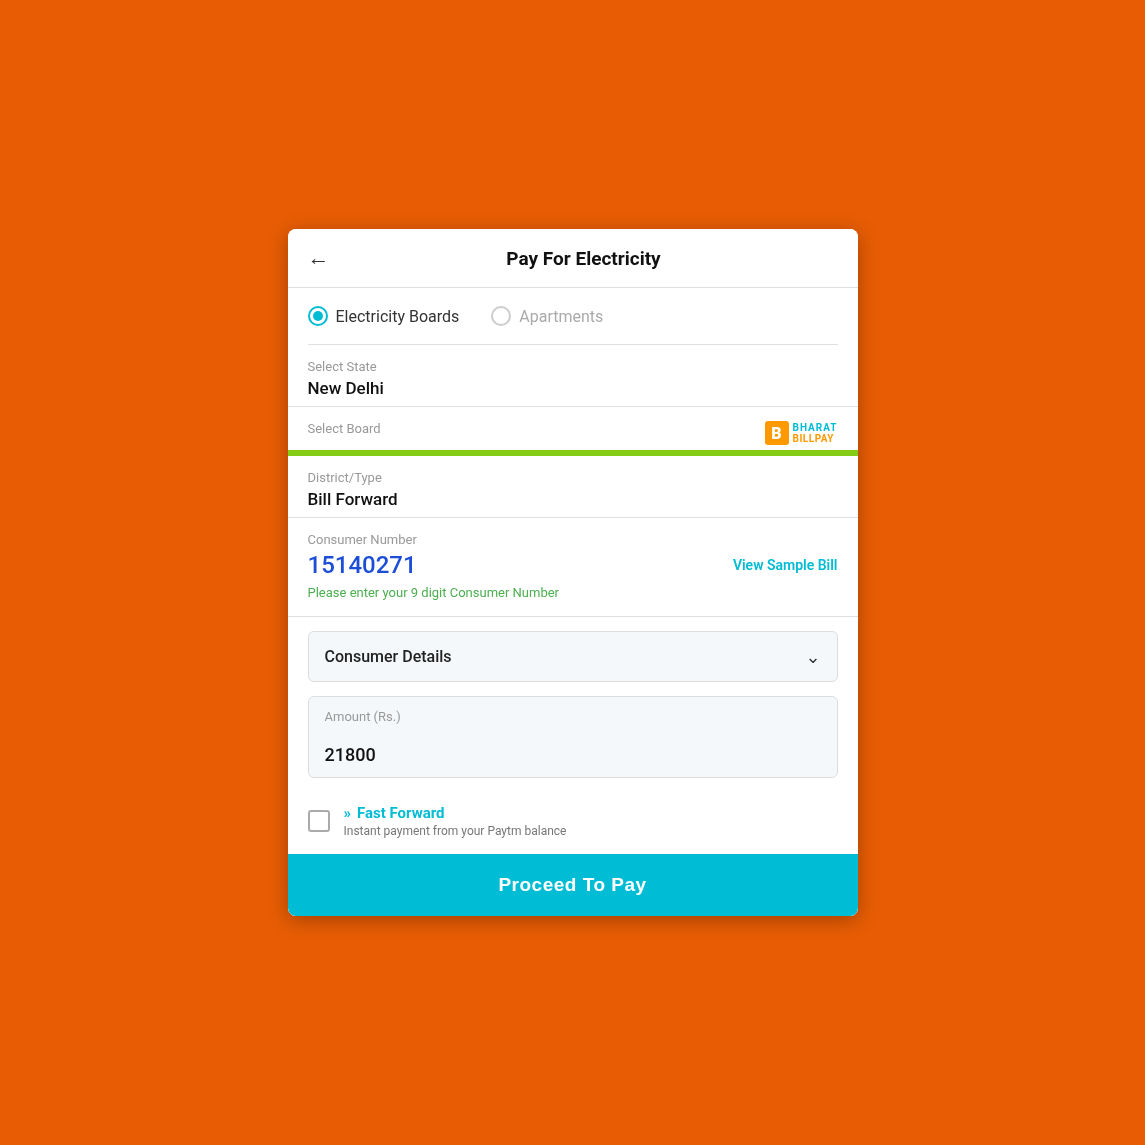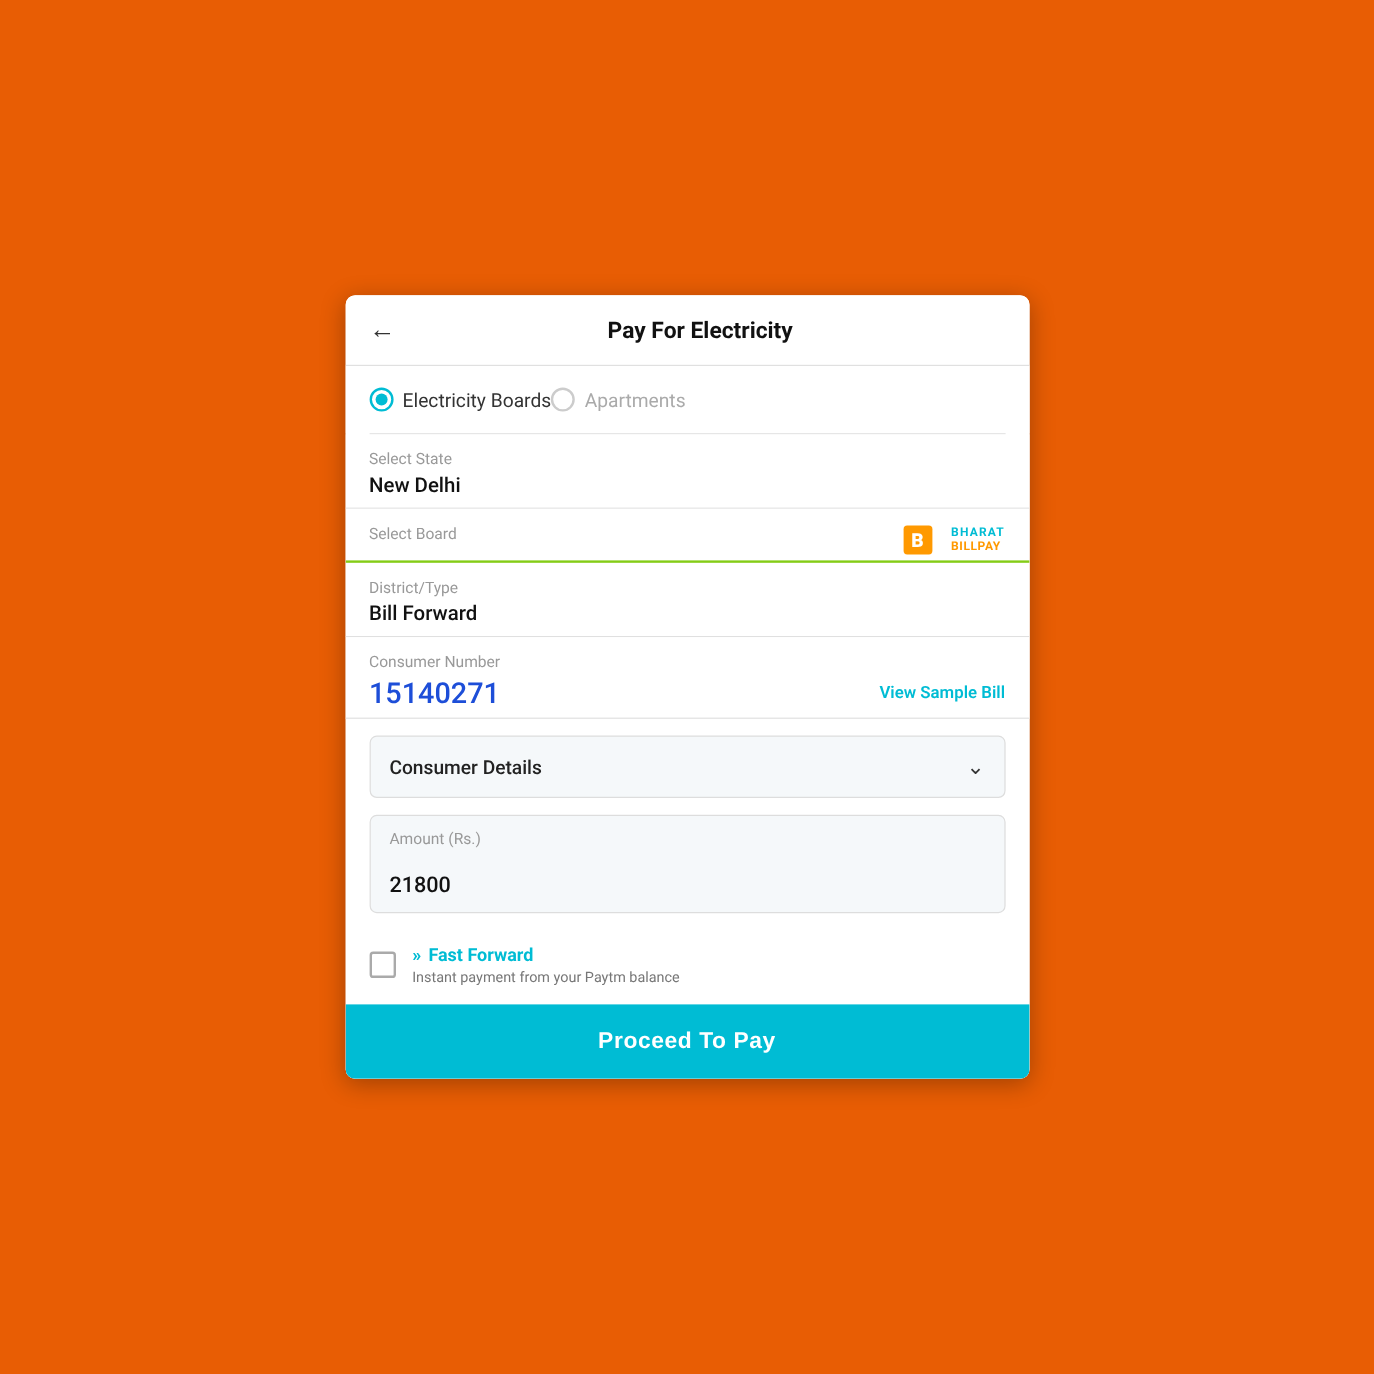--- a/index.html
+++ b/index.html
@@ -45,20 +45,21 @@
     
     .content {
       background: #fff;
       padding: 0;
     }
     
     .radio-group {
       padding: 18px 20px;
       display: flex;
       align-items: center;
+      gap: 32px;
       background: #fff;
     }
     .radio-option {
       display: flex;
       align-items: center;
       gap: 8px;
       cursor: pointer;
     }
     .radio-circle {
       width: 20px;
@@ -104,21 +105,21 @@
       margin-bottom: 4px;
     }
     .field-value {
       font-size: 17px;
       color: #111;
       font-weight: 500;
     }
     
     .board-row {
       padding: 14px 20px 10px;
-      border-bottom: 2px solid #84cc16;
+      border-bottom: 6px solid #84cc16;
       background: #fff;
       position: relative;
     }
     .bharat-billpay-logo {
       position: absolute;
       right: 20px;
       top: 14px;
       display: flex;
       align-items: center;
       gap: 4px;
@@ -132,21 +133,20 @@
       height: 24px;
       display: flex;
       align-items: center;
       justify-content: center;
       border-radius: 3px;
     }
     .bharat-logo-text {
       display: flex;
       flex-direction: column;
       line-height: 1.1;
-      margin-left: 12px;
     }
     .bharat-logo-text span:first-child {
       font-size: 10px;
       font-weight: 700;
       color: #00bcd4;
       letter-spacing: 1px;
     }
     .bharat-logo-text span:last-child {
       font-size: 10px;
       font-weight: 700;
@@ -322,20 +322,21 @@
       <div class="field-value">Bill Forward</div>
     </div>
 
     
     <div class="consumer-row bottom-border">
       <div class="field-label">Consumer Number</div>
       <div class="consumer-number-line">
         <span class="consumer-number-value">15140271</span>
         <span class="view-sample-btn">View Sample Bill</span>
       </div>
+      <div class="consumer-hint">Please enter your 9 digit Consumer Number</div>
     </div>
 
     
     <div class="consumer-details-dropdown">
       <span class="consumer-details-text">Consumer Details</span>
       <span class="chevron-down">⌄</span>
     </div>
 
     
     <div class="amount-box">

